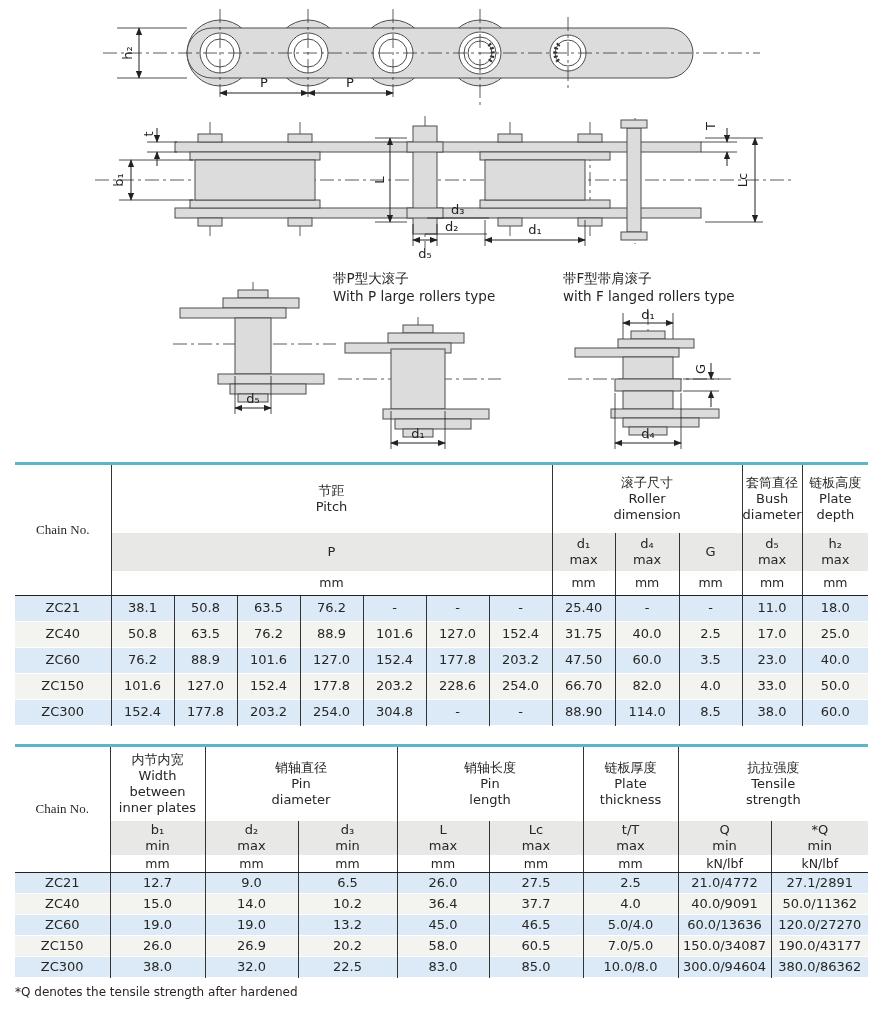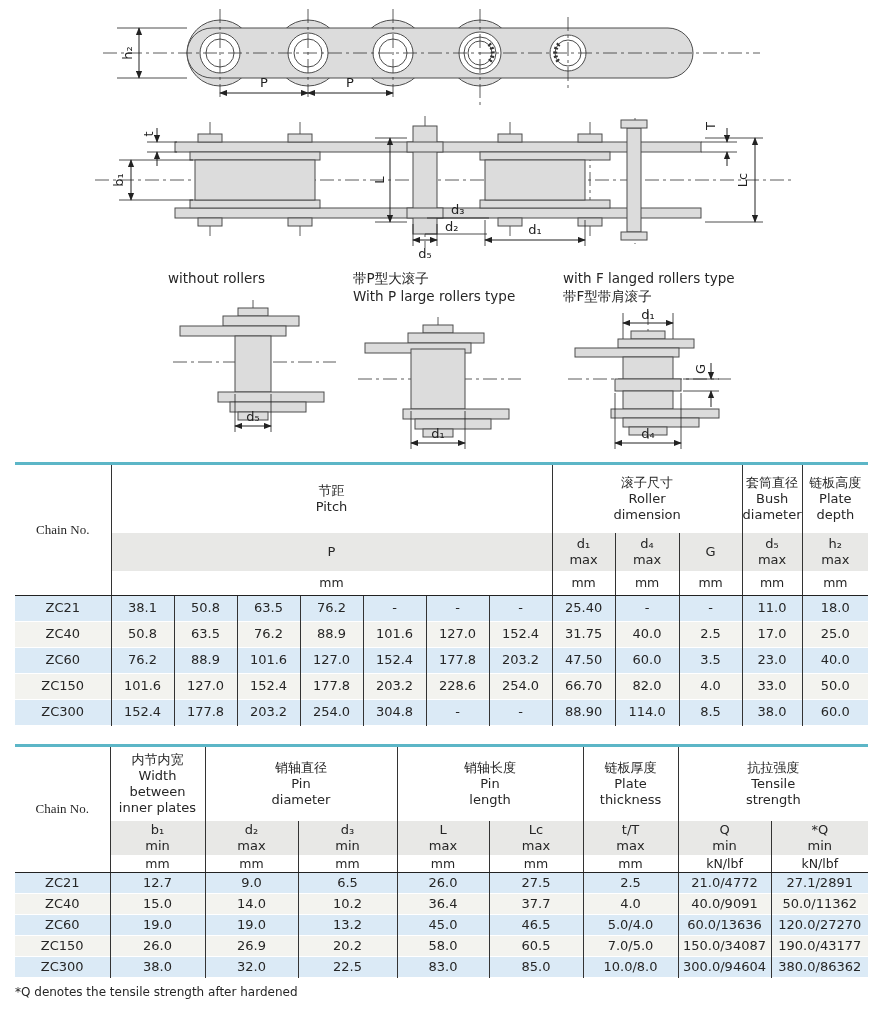--- a/index.html
+++ b/index.html
@@ -13,21 +13,21 @@
   .cl{stroke:#333;stroke-width:0.8;fill:none;stroke-dasharray:14 4 3 4;}
   .ext{stroke:#222;stroke-width:0.8;fill:none;}
   .dim{stroke:#222;stroke-width:1;fill:none;marker-start:url(#arr);marker-end:url(#arr);}
   .dime{stroke:#222;stroke-width:1;fill:none;marker-end:url(#arr);}
   .teeth{fill:none;stroke:#333;stroke-width:4;stroke-dasharray:2 2.2;}
   #svg-side{position:absolute;left:95px;top:3px;}
   #svg-plan{position:absolute;left:95px;top:112px;}
   .variant{position:absolute;top:270px;width:210px;}
   .variant .cap{font-size:13.5px;line-height:1.3;}
   .variant svg{margin-top:2px;}
-  .v1{left:168px}.v2{left:353px}.v3{left:563px}
+  .v1{left:168px}.v2{left:333px}.v3{left:563px}
 
   
   .spec-table{position:absolute;left:15px;border-collapse:collapse;table-layout:fixed;width:853px;
     font-size:13px;border-top:3px solid var(--accent,#5cb6c7);}
   .t1{top:462px}.t2{top:744px}
   .spec-table th,.spec-table td{font-weight:normal;text-align:center;padding:0;line-height:1.25;}
   .pre{white-space:pre-line;}
   tr.gh th{height:68px;background:#fff;vertical-align:middle;}
   .t2 tr.gh th{height:74px;}
   tr.sh td{height:38px;background:var(--band-grey,#e8e8e6);}
@@ -179,21 +179,20 @@
     </g>
     <g>
       <line class="ext" x1="390" y1="108" x2="390" y2="134"></line>
       <line class="ext" x1="490" y1="108" x2="490" y2="134"></line>
       <line class="dim" x1="390" y1="128" x2="490" y2="128"></line>
       <text x="440" y="122" text-anchor="middle">d₁</text>
     </g>
   </svg>
 
   <div class="variant v1">
-    <div class="cap">without rollers</div>
     <svg width="175" height="150">
       <line class="cl" x1="5" y1="72" x2="168" y2="72"></line>
       <line class="cl" x1="85" y1="10" x2="85" y2="126"></line>
       <g>
         <rect class="part" x="70" y="18" width="30" height="8"></rect>
         <rect class="part" x="55" y="26" width="76" height="10"></rect>
         <rect class="part" x="12" y="36" width="106" height="10"></rect>
         <rect class="part" x="67" y="46" width="36" height="56"></rect>
         <rect class="part" x="50" y="102" width="106" height="10"></rect>
         <rect class="part" x="62" y="112" width="76" height="10"></rect>
@@ -226,22 +225,22 @@
       <g>
         <line class="ext" x1="58" y1="104" x2="58" y2="142"></line>
         <line class="ext" x1="112" y1="104" x2="112" y2="142"></line>
         <line class="dim" x1="58" y1="136" x2="112" y2="136"></line>
         <text x="85" y="131" text-anchor="middle">d₁</text>
       </g>
     </svg>
   </div>
 
   <div class="variant v3">
+    <div class="cap">带F型带肩滚子</div>
     <div class="cap">with F langed rollers type</div>
-    <div class="cap">带F型带肩滚子</div>
     <svg width="190" height="152">
       <line class="cl" x1="5" y1="72" x2="168" y2="72"></line>
       <line class="cl" x1="85" y1="4" x2="85" y2="132"></line>
       <g>
         <line class="ext" x1="60" y1="6" x2="60" y2="34"></line>
         <line class="ext" x1="110" y1="6" x2="110" y2="34"></line>
         <line class="dim" x1="60" y1="16" x2="110" y2="16"></line>
         <text x="85" y="12" text-anchor="middle">d₁</text>
       </g>
       <g>

